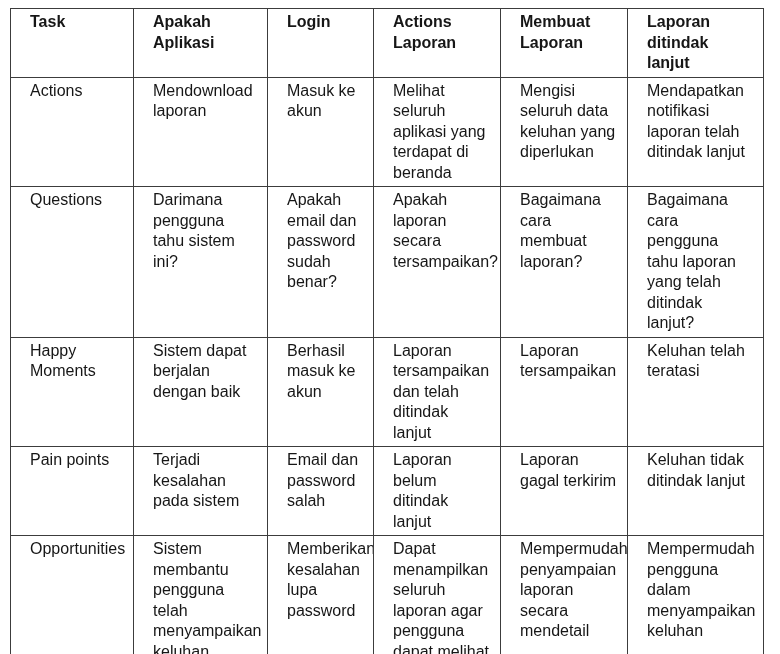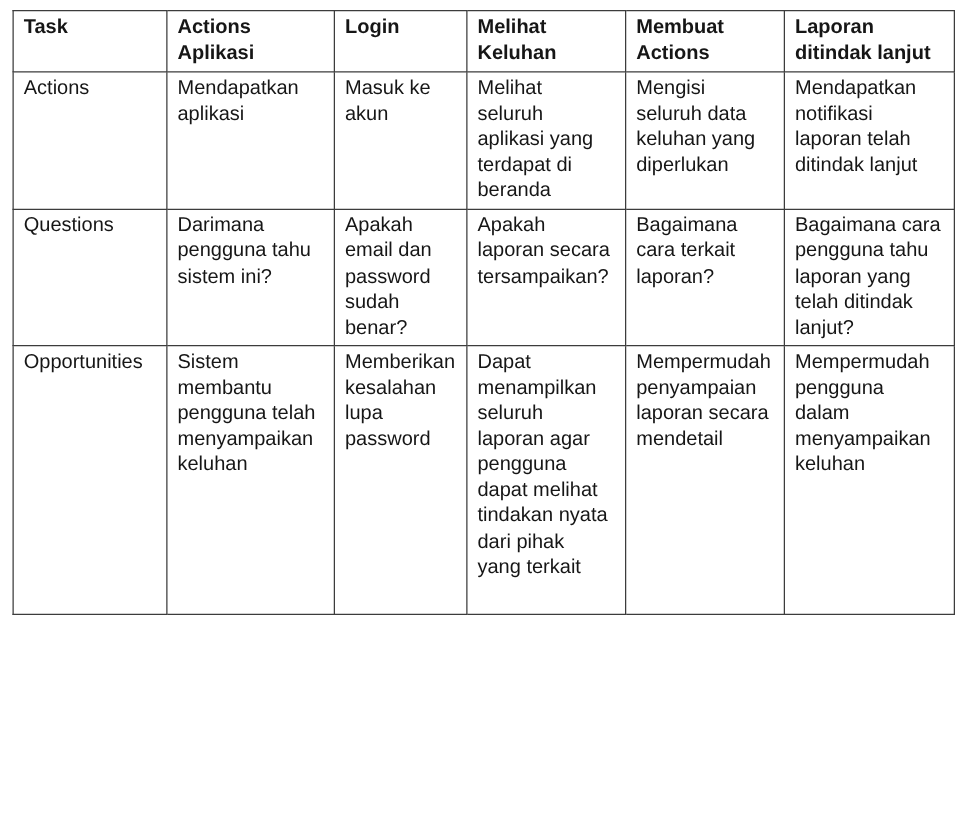--- a/index.html
+++ b/index.html
@@ -19,21 +19,21 @@
     border-collapse:collapse;
     table-layout:fixed;
     width:753px;
     margin:8px 0 0 10px;
   }
   table.journey th,
   table.journey td{
     border:1px solid var(--border-color);
     vertical-align:top;
     text-align:left;
-    padding:3px 10px 3px 8px;
+    padding:3px 10px 3px 19px;
     font-size:16px;
     line-height:20.5px;
     font-weight:400;
     overflow:hidden;
     word-wrap:normal;
   }
   table.journey th{font-weight:700;}
   td.row-label{font-weight:700;}
   tr.r-header  > *{height:49px;}
   tr.r-actions > *{height:105px;}
@@ -50,43 +50,59 @@
     <col style="width:123px">
     <col style="width:134px">
     <col style="width:106px">
     <col style="width:127px">
     <col style="width:127px">
     <col style="width:136px">
   </colgroup>
   <thead>
     <tr class="r-header">
       <th>Task</th>
-      <th>Actions Aplikasi</th>
+      <th>Apakah Aplikasi</th>
       <th>Login</th>
-      <th>Melihat Keluhan</th>
-      <th>Membuat Actions</th>
+      <th>Actions Laporan</th>
+      <th>Membuat Laporan</th>
       <th>Laporan ditindak lanjut</th>
     </tr>
   </thead>
   <tbody>
     <tr class="r-actions">
       <td class="row-label">Actions</td>
-      <td>Mendapatkan aplikasi</td>
+      <td>Mendownload laporan</td>
       <td>Masuk ke akun</td>
       <td>Melihat seluruh aplikasi yang terdapat di beranda</td>
       <td>Mengisi seluruh data keluhan yang diperlukan</td>
       <td>Mendapatkan notifikasi laporan telah ditindak lanjut</td>
     </tr>
     <tr class="r-questions">
       <td class="row-label">Questions</td>
       <td>Darimana pengguna tahu sistem ini?</td>
       <td>Apakah email dan password sudah benar?</td>
       <td>Apakah laporan secara tersampaikan?</td>
-      <td>Bagaimana cara terkait laporan?</td>
+      <td>Bagaimana cara membuat laporan?</td>
       <td>Bagaimana cara pengguna tahu laporan yang telah ditindak lanjut?</td>
+    </tr>
+    <tr class="r-happy">
+      <td class="row-label">Happy Moments</td>
+      <td>Sistem dapat berjalan dengan baik</td>
+      <td>Berhasil masuk ke akun</td>
+      <td>Laporan tersampaikan dan telah ditindak lanjut</td>
+      <td>Laporan tersampaikan</td>
+      <td>Keluhan telah teratasi</td>
+    </tr>
+    <tr class="r-pain">
+      <td class="row-label">Pain points</td>
+      <td>Terjadi kesalahan pada sistem</td>
+      <td>Email dan password salah</td>
+      <td>Laporan belum ditindak lanjut</td>
+      <td>Laporan gagal terkirim</td>
+      <td>Keluhan tidak ditindak lanjut</td>
     </tr>
     <tr class="r-opps">
       <td class="row-label">Opportunities</td>
       <td>Sistem membantu pengguna telah menyampaikan keluhan</td>
       <td>Memberikan kesalahan lupa password</td>
       <td>Dapat menampilkan seluruh laporan agar pengguna dapat melihat tindakan nyata dari pihak yang terkait</td>
       <td>Mempermudah penyampaian laporan secara mendetail</td>
       <td>Mempermudah pengguna dalam menyampaikan keluhan</td>
     </tr>
   </tbody>

